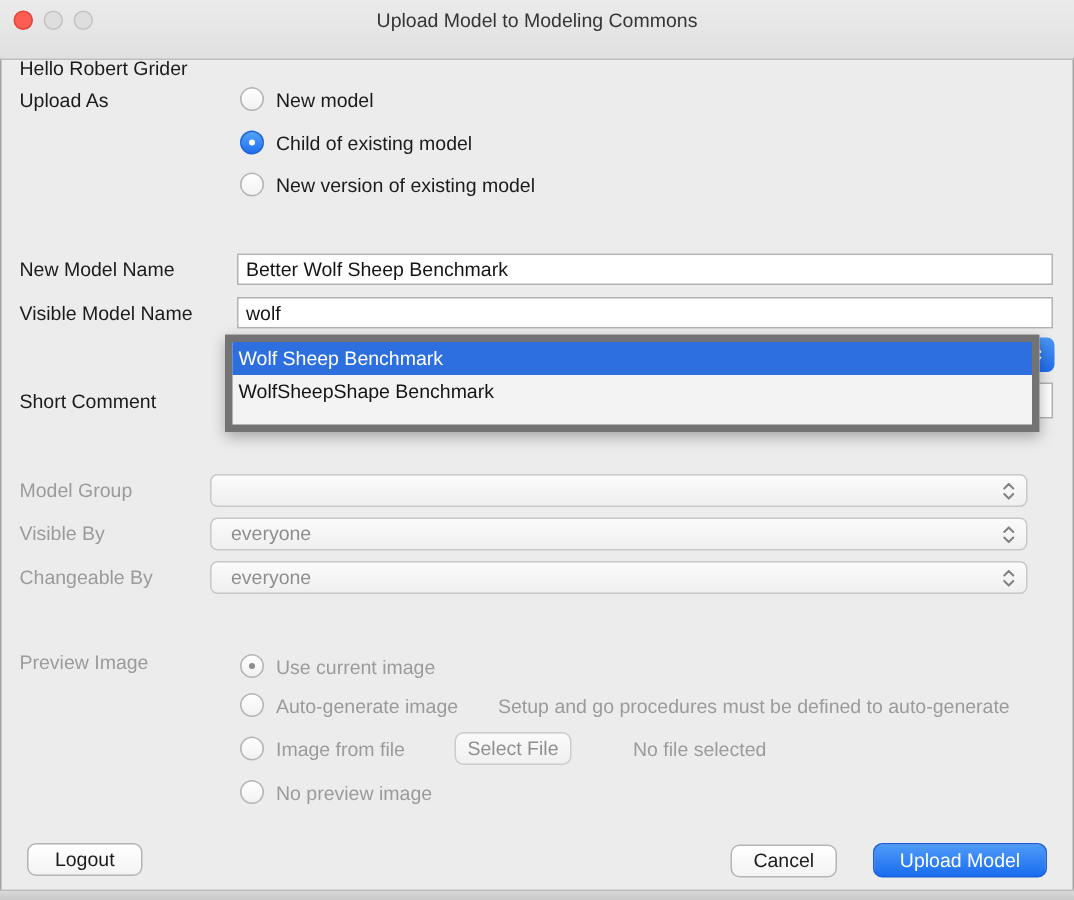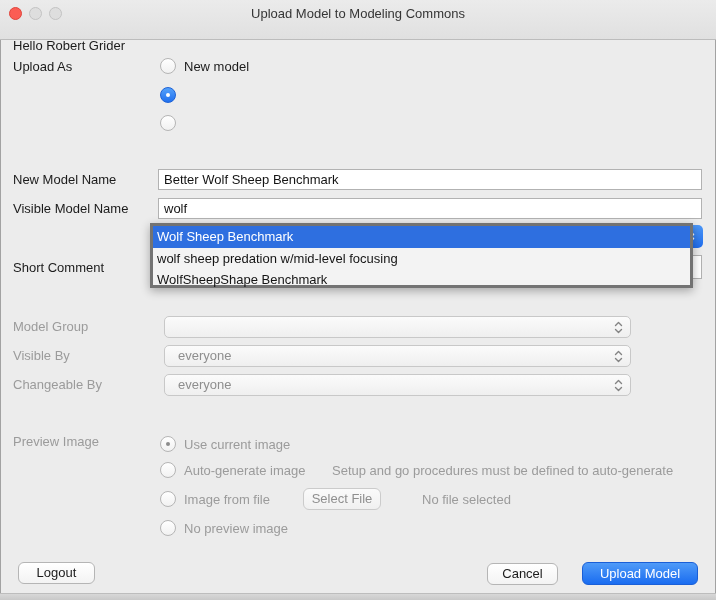--- a/index.html
+++ b/index.html
@@ -24,31 +24,31 @@
 
   .radio { position:absolute; left:160px; width:16px; height:16px; border-radius:50%;
     background:linear-gradient(#ffffff,#f1f1f1); border:1px solid #b5b5b5; box-sizing:border-box; }
   .radio.blue { background:linear-gradient(#55a2fb,#2170ee); border:1px solid #1d62d6; }
   .radio.blue::after { content:""; position:absolute; left:5px; top:5px; width:4px; height:4px;
     border-radius:50%; background:#fff; }
   .radio.graydot::after { content:""; position:absolute; left:5px; top:5px; width:4px; height:4px;
     border-radius:50%; background:#8c8c8c; }
   .rlabel { position:absolute; left:184px; height:16px; line-height:16px; white-space:nowrap; }
 
-  .select { position:absolute; left:164px; width:467px; height:22px; border:1px solid #c8c8c8;
+  .select { position:absolute; left:140px; width:545px; height:22px; border:1px solid #c8c8c8;
     border-radius:5px; background:linear-gradient(#fbfbfb,#efefef); box-sizing:border-box;
     color:#8e8e8e; line-height:20px; padding-left:13px; }
   .chev { position:absolute; right:7px; top:4px; }
 
   .bluecombo { position:absolute; left:150px; top:225px; width:553px; height:23px;
     border-radius:5px; background:linear-gradient(#4c97f7,#1f6dee); z-index:5; }
   .bluecombo .chev { top:5px; right:8px; }
 
   .dropdown { position:absolute; left:150px; top:223px; width:543px; height:65px;
-    background:#f3f3f3; border:3px solid #737373; box-sizing:border-box;
+    background:#f3f3f3; border:5px solid #737373; box-sizing:border-box;
     box-shadow:0 3px 9px rgba(0,0,0,0.3); z-index:10; }
   .dd-item { height:21px; line-height:21px; padding-left:4px; color:#141414; white-space:nowrap; overflow:hidden; }
   .dd-item.hl { background:#2e6fe0; color:#ffffff; height:22px; line-height:22px; }
 
   .btn { position:absolute; border:1px solid #b5b5b5; border-radius:6px;
     background:linear-gradient(#ffffff,#f3f3f3); text-align:center;
     font:13px "Liberation Sans",sans-serif; color:#1b1b1b; box-sizing:border-box; }
   .btn.primary { background:linear-gradient(#4f9bf8,#1a6cf0); border-color:#1a5fd7; color:#fff; }
   .btn.dim { color:#8f8f8f; background:linear-gradient(#fafafa,#f0f0f0); border-color:#cbcbcb; }
 
@@ -67,42 +67,43 @@
     <div class="win-title">Upload Model to Modeling Commons</div>
   </div>
 
   <div class="label" style="top:38px">Hello Robert Grider</div>
   <div class="label" style="top:59px">Upload As</div>
 
   <div class="radio" style="top:58px"></div>
   <div class="rlabel" style="top:59px">New model</div>
 
   <div class="radio blue" style="top:87px"></div>
+  <div class="rlabel" style="top:88px">Child of existing model</div>
 
   <div class="radio" style="top:115px"></div>
+  <div class="rlabel" style="top:116px">New version of existing model</div>
 
   <div class="label" style="top:172px">New Model Name</div>
   <input class="tinput" style="top: 169px;" value="Better Wolf Sheep Benchmark">
 
   <div class="label" style="top:201px">Visible Model Name</div>
   <input class="tinput" style="top: 198px;" value="wolf">
 
   <div class="label" style="top:260px">Short Comment</div>
   <input class="tinput" style="top: 255px; height: 24px; z-index: 1;" value="">
 
   <div class="bluecombo">
     <svg class="chev" width="9" height="13" viewBox="0 0 9 13">
       <path d="M1.5 4.6 L4.5 1.6 L7.5 4.6" fill="none" stroke="#ffffff" stroke-width="1.5" stroke-linecap="round" stroke-linejoin="round"></path>
       <path d="M1.5 8.4 L4.5 11.4 L7.5 8.4" fill="none" stroke="#ffffff" stroke-width="1.5" stroke-linecap="round" stroke-linejoin="round"></path>
     </svg>
   </div>
 
   <div class="dropdown">
     <div class="dd-item hl">Wolf Sheep Benchmark</div>
-    <div class="dd-item">wolf sheep predation w/mid-level focusing</div>
     <div class="dd-item">WolfSheepShape Benchmark</div>
   </div>
 
   <div class="label gray" style="top:319px">Model Group</div>
   <div class="select" style="top:316px">
     <span></span>
     <svg class="chev" width="9" height="13" viewBox="0 0 9 13">
       <path d="M1.5 4.6 L4.5 1.6 L7.5 4.6" fill="none" stroke="#838383" stroke-width="1.4" stroke-linecap="round" stroke-linejoin="round"></path>
       <path d="M1.5 8.4 L4.5 11.4 L7.5 8.4" fill="none" stroke="#838383" stroke-width="1.4" stroke-linecap="round" stroke-linejoin="round"></path>
     </svg>

